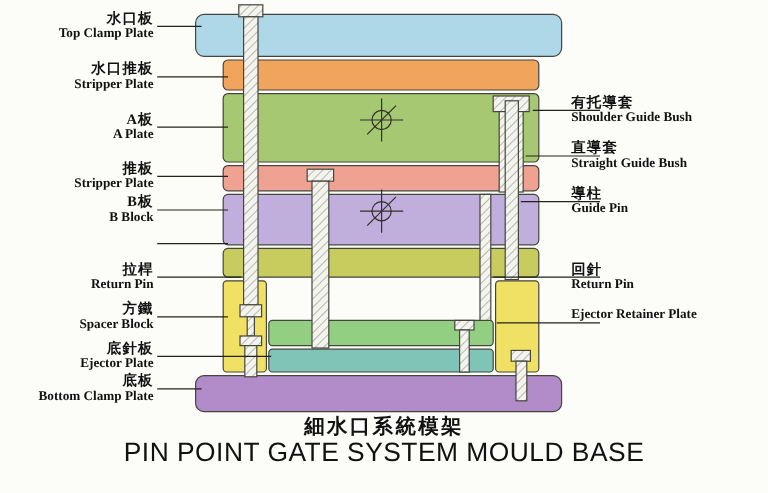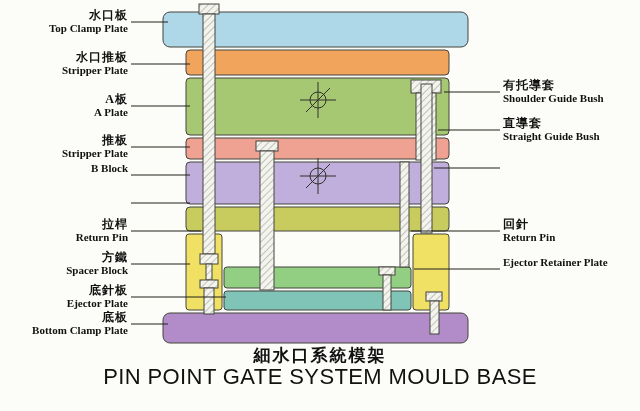--- a/index.html
+++ b/index.html
@@ -4,21 +4,21 @@
 <style>
   * { margin:0; padding:0; box-sizing:border-box; }
   html,body { background:#ffffff; }
   body { font-family:"Liberation Serif", serif; color:#111; }
   .canvas { position:relative; width:640px; height:411px; background:#fcfcf8; overflow:hidden; }
   .diagram-svg { position:absolute; top:0; left:0; }
   .lbl { position:absolute; line-height:13px; }
   .lbl .zh { font-size:12px; font-weight:700; letter-spacing:1px; }
   .lbl .en { font-size:11px; font-weight:700; }
   .lbl.left  { left:0;     width:128px; text-align:right; }
-  .lbl.right { left:503px; width:135px; text-align:left; }
+  .lbl.right { left:476px; width:135px; text-align:left; }
   .title-zh { position:absolute; top:344px; left:0; width:100%; text-align:center;
               font-size:17px; font-weight:700; letter-spacing:2px; }
   .title-en { position:absolute; top:364px; left:0; width:100%; text-align:center;
               font-size:22px; font-weight:400; letter-spacing:0.4px;
               font-family:"Liberation Sans", sans-serif; }
 </style>
 </head>
 <body>
 
 <div class="canvas">
@@ -114,20 +114,21 @@
   </div>
   <div class="lbl left" style="top:93px">
     <div class="zh">A板</div>
     <div class="en">A Plate</div>
   </div>
   <div class="lbl left" style="top:134px">
     <div class="zh">推板</div>
     <div class="en">Stripper Plate</div>
   </div>
   <div class="lbl left" style="top:162px">
+    <div class="zh">B板</div>
     <div class="en">B Block</div>
   </div>
   <div class="lbl left" style="top:218px">
     <div class="zh">拉桿</div>
     <div class="en">Return Pin</div>
   </div>
   <div class="lbl left" style="top:284px">
     <div class="zh">底針板</div>
     <div class="en">Ejector Plate</div>
   </div>
@@ -141,20 +142,24 @@
   </div>
 
   <div class="lbl right" style="top:79px">
     <div class="zh">有托導套</div>
     <div class="en">Shoulder Guide Bush</div>
   </div>
   <div class="lbl right" style="top:117px">
     <div class="zh">直導套</div>
     <div class="en">Straight Guide Bush</div>
   </div>
+  <div class="lbl right" style="top:155px">
+    <div class="zh">導柱</div>
+    <div class="en">Guide Pin</div>
+  </div>
   <div class="lbl right" style="top:218px">
     <div class="zh">回針</div>
     <div class="en">Return Pin</div>
   </div>
   <div class="lbl right" style="top:256px">
     <div class="en">Ejector Retainer Plate</div>
   </div>
 
   <div class="title-zh">細水口系統模架</div>
   <div class="title-en">PIN POINT GATE SYSTEM MOULD BASE</div>

